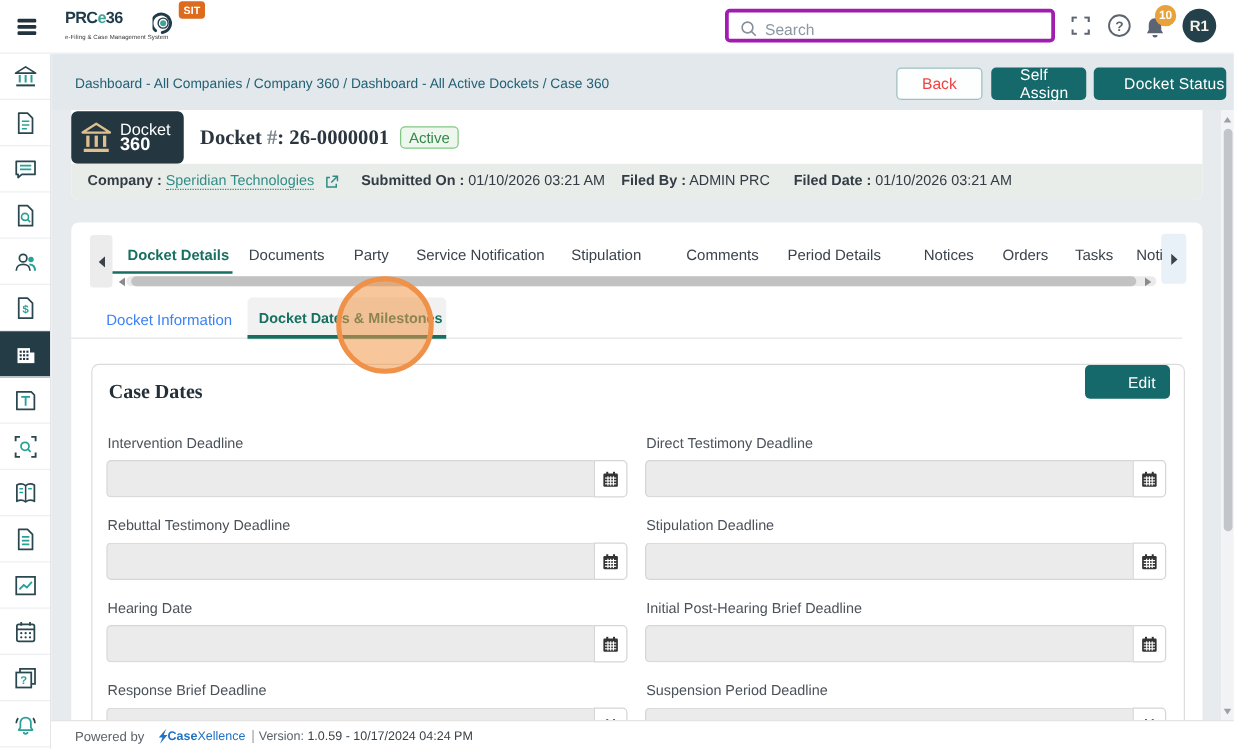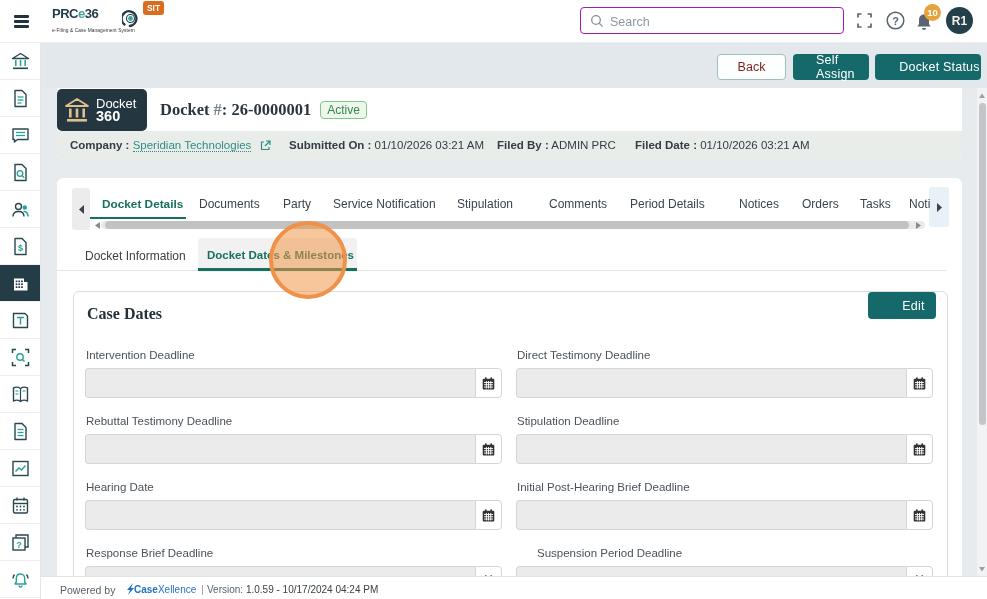--- a/index.html
+++ b/index.html
@@ -20,21 +20,21 @@
     <div class="abs" style="left:52px;top:6px;width:90px;height:22px;font-weight:bold;font-size:13px;letter-spacing:-0.5px;color:#1F3A49;white-space:nowrap;">PRC<span style="color:#3DA496;">e</span>36</div>
     <svg class="abs" style="left:122px;top:9px;" width="17" height="19" viewBox="0 0 17 19">
       <path d="M2.5 15.5 A 7.4 7.4 0 1 1 7.8 17" fill="none" stroke="#1F3A49" stroke-width="2.3" stroke-linecap="round"></path>
       <circle cx="8.5" cy="9.5" r="4" fill="none" stroke="#1F3A49" stroke-width="1.1"></circle>
       <circle cx="8.5" cy="9.5" r="2.4" fill="#3DA496"></circle>
     </svg>
     <div class="abs" style="left:52px;top:28px;width:120px;font-size:4.8px;color:#333;letter-spacing:.1px;">e-Filing &amp; Case Management System</div>
 
     <div class="abs" style="left:143px;top:1px;width:21px;height:14px;background:#DD6B1E;border-radius:3px;color:#fff;font-size:8.5px;font-weight:bold;display:flex;align-items:center;justify-content:center;">SIT</div>
 
-    <div class="abs" style="left:580px;top:7px;width:264px;height:27px;background:#fff;border:1px solid #a21caf;border-radius:4px;">
+    <div class="abs" style="left:580px;top:7px;width:264px;height:27px;background:#fff;border:3px solid #a21caf;border-radius:4px;">
       <svg class="abs" style="left:9px;top:6px;" width="14" height="14" viewBox="0 0 14 14">
           <circle cx="6" cy="6" r="4.3" fill="none" stroke="#85909A" stroke-width="1.3"></circle>
           <line x1="9.3" y1="9.3" x2="12.6" y2="12.6" stroke="#85909A" stroke-width="1.3"></line>
         </svg>
       <div class="abs" style="left:29px;top:6.5px;font-size:12.5px;color:#8D97A1;">Search</div>
     </div>
 
     <svg class="abs" style="left:857px;top:13px;" width="15" height="15" viewBox="0 0 15 15" fill="none" stroke="#5B6570" stroke-width="1.7">
         <path d="M1 4.5 V1 H4.5 M10.5 1 H14 V4.5 M14 10.5 V14 H10.5 M4.5 14 H1 V10.5"></path>
       </svg>
@@ -178,21 +178,22 @@
       <div style="position:absolute;left:0;top:518px;width:40px;height:37px;border-bottom:1px solid #EDEFF1;display:flex;align-items:center;justify-content:center;">
         <svg width="19" height="19" viewBox="0 0 19 19">
           <path d="M9.5 4 C6.8 4 5.3 6 5.3 8.5 L5.3 12 L4 14 L15 14 L13.7 12 L13.7 8.5 C13.7 6 12.2 4 9.5 4 Z" fill="none" stroke="#2AA198" stroke-width="1.4" stroke-linejoin="round"></path>
           <path d="M8 15.5 a1.5 1.5 0 0 0 3 0" fill="none" stroke="#2AA198" stroke-width="1.4"></path>
           <path d="M3.5 4.5 C2.5 5.8 2 7 2 8.5 M15.5 4.5 C16.5 5.8 17 7 17 8.5" fill="none" stroke="#2A4750" stroke-width="1.4"></path>
         </svg>
       </div>
     </div>
 
   <div class="abs" style="left:41px;top:43px;width:946px;height:45px;background:#E2E8EC;">
-    <div class="abs" style="left:676px;top:11px;width:69px;height:26px;background:#fdfefe;border:1px solid #9FBFBF;border-radius:4px;display:flex;align-items:center;justify-content:center;font-size:12.5px;color:#7f1d1d;">Back</div>
+    <div class="abs" style="left:19px;top:18px;font-size:11px;color:#226274;">Dashboard - All Companies / Company 360 / Dashboard - All Active Dockets / Case 360</div>
+    <div class="abs" style="left:676px;top:11px;width:69px;height:26px;background:#fdfefe;border:1px solid #9FBFBF;border-radius:4px;display:flex;align-items:center;justify-content:center;font-size:12.5px;color:#ef4444;">Back</div>
     <div class="abs teal-btn" style="left:752px;top:11px;width:76px;height:26px;">Self Assign</div>
     <div class="abs teal-btn" style="left:834px;top:11px;width:106px;height:26px;">Docket Status</div>
   </div>
 
   <div class="abs" style="left:41px;top:88px;width:936px;height:488px;background:#E7EBEE;overflow:hidden;">
 
     <div class="abs" style="left:16px;top:0px;width:905px;height:72px;background:#fff;border-radius:0 0 6px 6px;">
 
       <div class="abs" style="left:0px;top:1px;width:90px;height:42px;background:#243640;border-radius:5px;">
         <svg class="abs" style="left:7px;top:8px;" width="26" height="26" viewBox="0 0 26 26">
@@ -254,21 +255,21 @@
       <svg class="abs" style="left:36px;top:43px;" width="8" height="9" viewBox="0 0 8 9">
           <path d="M7 1 L2 4.5 L7 8 Z" fill="#8A8A8A"></path>
         </svg>
       <div class="abs" style="left:44px;top:42.5px;width:824px;height:8px;background:#EAEAEA;border-radius:4px;"></div>
       <div class="abs" style="left:48px;top:42.5px;width:804px;height:8px;background:#C2C2C2;border-radius:4px;"></div>
       <svg class="abs" style="left:858px;top:43px;" width="8" height="9" viewBox="0 0 8 9">
           <path d="M1 1 L6 4.5 L1 8 Z" fill="#8A8A8A"></path>
         </svg>
 
       <div class="abs" style="left:0;top:147px;width:905px;height:1px;"></div>
-      <div class="abs" style="left:28px;top:71px;font-size:12px;color:#404040;">Docket Information</div>
+      <div class="abs" style="left:28px;top:71px;font-size:12px;color:#3b82f6;">Docket Information</div>
       <div class="abs" style="left:141px;top:60px;width:159px;height:34px;background:#F1F1F1;border-radius:4px 4px 0 0;"></div>
       <div class="abs" style="left:150px;top:71px;font-size:11.5px;font-weight:bold;color:#17705F;">Docket Dates &amp; Milestones</div>
       <div class="abs" style="left:0px;top:92px;width:889px;height:1px;background:#E5E5E5;"></div>
       <div class="abs" style="left:141px;top:89.5px;width:159px;height:3px;background:#17705F;"></div>
 
       <div class="abs" style="left:16px;top:113px;width:875px;height:320px;background:#fff;border:1px solid #DCDCDC;border-radius:6px;">
         <div class="abs" style="left:13px;top:13px;font-family:'Liberation Serif',serif;font-weight:bold;font-size:16px;color:#243039;">Case Dates</div>
         <div class="abs teal-btn" style="left:794px;top:0;width:68px;height:27px;">Edit</div>
         <div id="fields" class="abs" style="left:0;top:0;width:875px;height:287px;">
             <div style="position:absolute;left:12px;top:57px;font-size:11.5px;color:#4A525A;">Intervention Deadline</div>
@@ -383,21 +384,21 @@
                 <g fill="#fff">
                   <rect x="2" y="5" width="9" height="0.9"></rect>
                   <rect x="2" y="7.3" width="9" height="0.9"></rect>
                   <rect x="2" y="9.6" width="9" height="0.9"></rect>
                   <rect x="3.9" y="4" width="0.9" height="7.5"></rect>
                   <rect x="6.1" y="4" width="0.9" height="7.5"></rect>
                   <rect x="8.3" y="4" width="0.9" height="7.5"></rect>
                 </g>
               </svg>
             </div>
-            <div style="position:absolute;left:443px;top:255px;font-size:11.5px;color:#4A525A;margin-left:20px;">Suspension Period Deadline</div>
+            <div style="position:absolute;left:443px;top:255px;font-size:11.5px;color:#4A525A;">Suspension Period Deadline</div>
             <div style="position:absolute;left:442px;top:274px;width:390px;height:30px;border:1px solid #D5D5D5;border-radius:4px 0 0 4px;background:#EBEBEB;border-right:none;"></div>
             <div style="position:absolute;left:832px;top:274px;width:27px;height:30px;border:1px solid #D5D5D5;border-radius:0 4px 4px 0;background:#fff;display:flex;align-items:center;justify-content:center;">
               <svg width="13" height="13" viewBox="0 0 13 13">
                 <rect x="0.7" y="1.8" width="11.6" height="10.6" rx="1" fill="#333"></rect>
                 <rect x="3" y="0.4" width="1.6" height="2.6" fill="#333"></rect>
                 <rect x="8.4" y="0.4" width="1.6" height="2.6" fill="#333"></rect>
                 <g fill="#fff">
                   <rect x="2" y="5" width="9" height="0.9"></rect>
                   <rect x="2" y="7.3" width="9" height="0.9"></rect>
                   <rect x="2" y="9.6" width="9" height="0.9"></rect>

